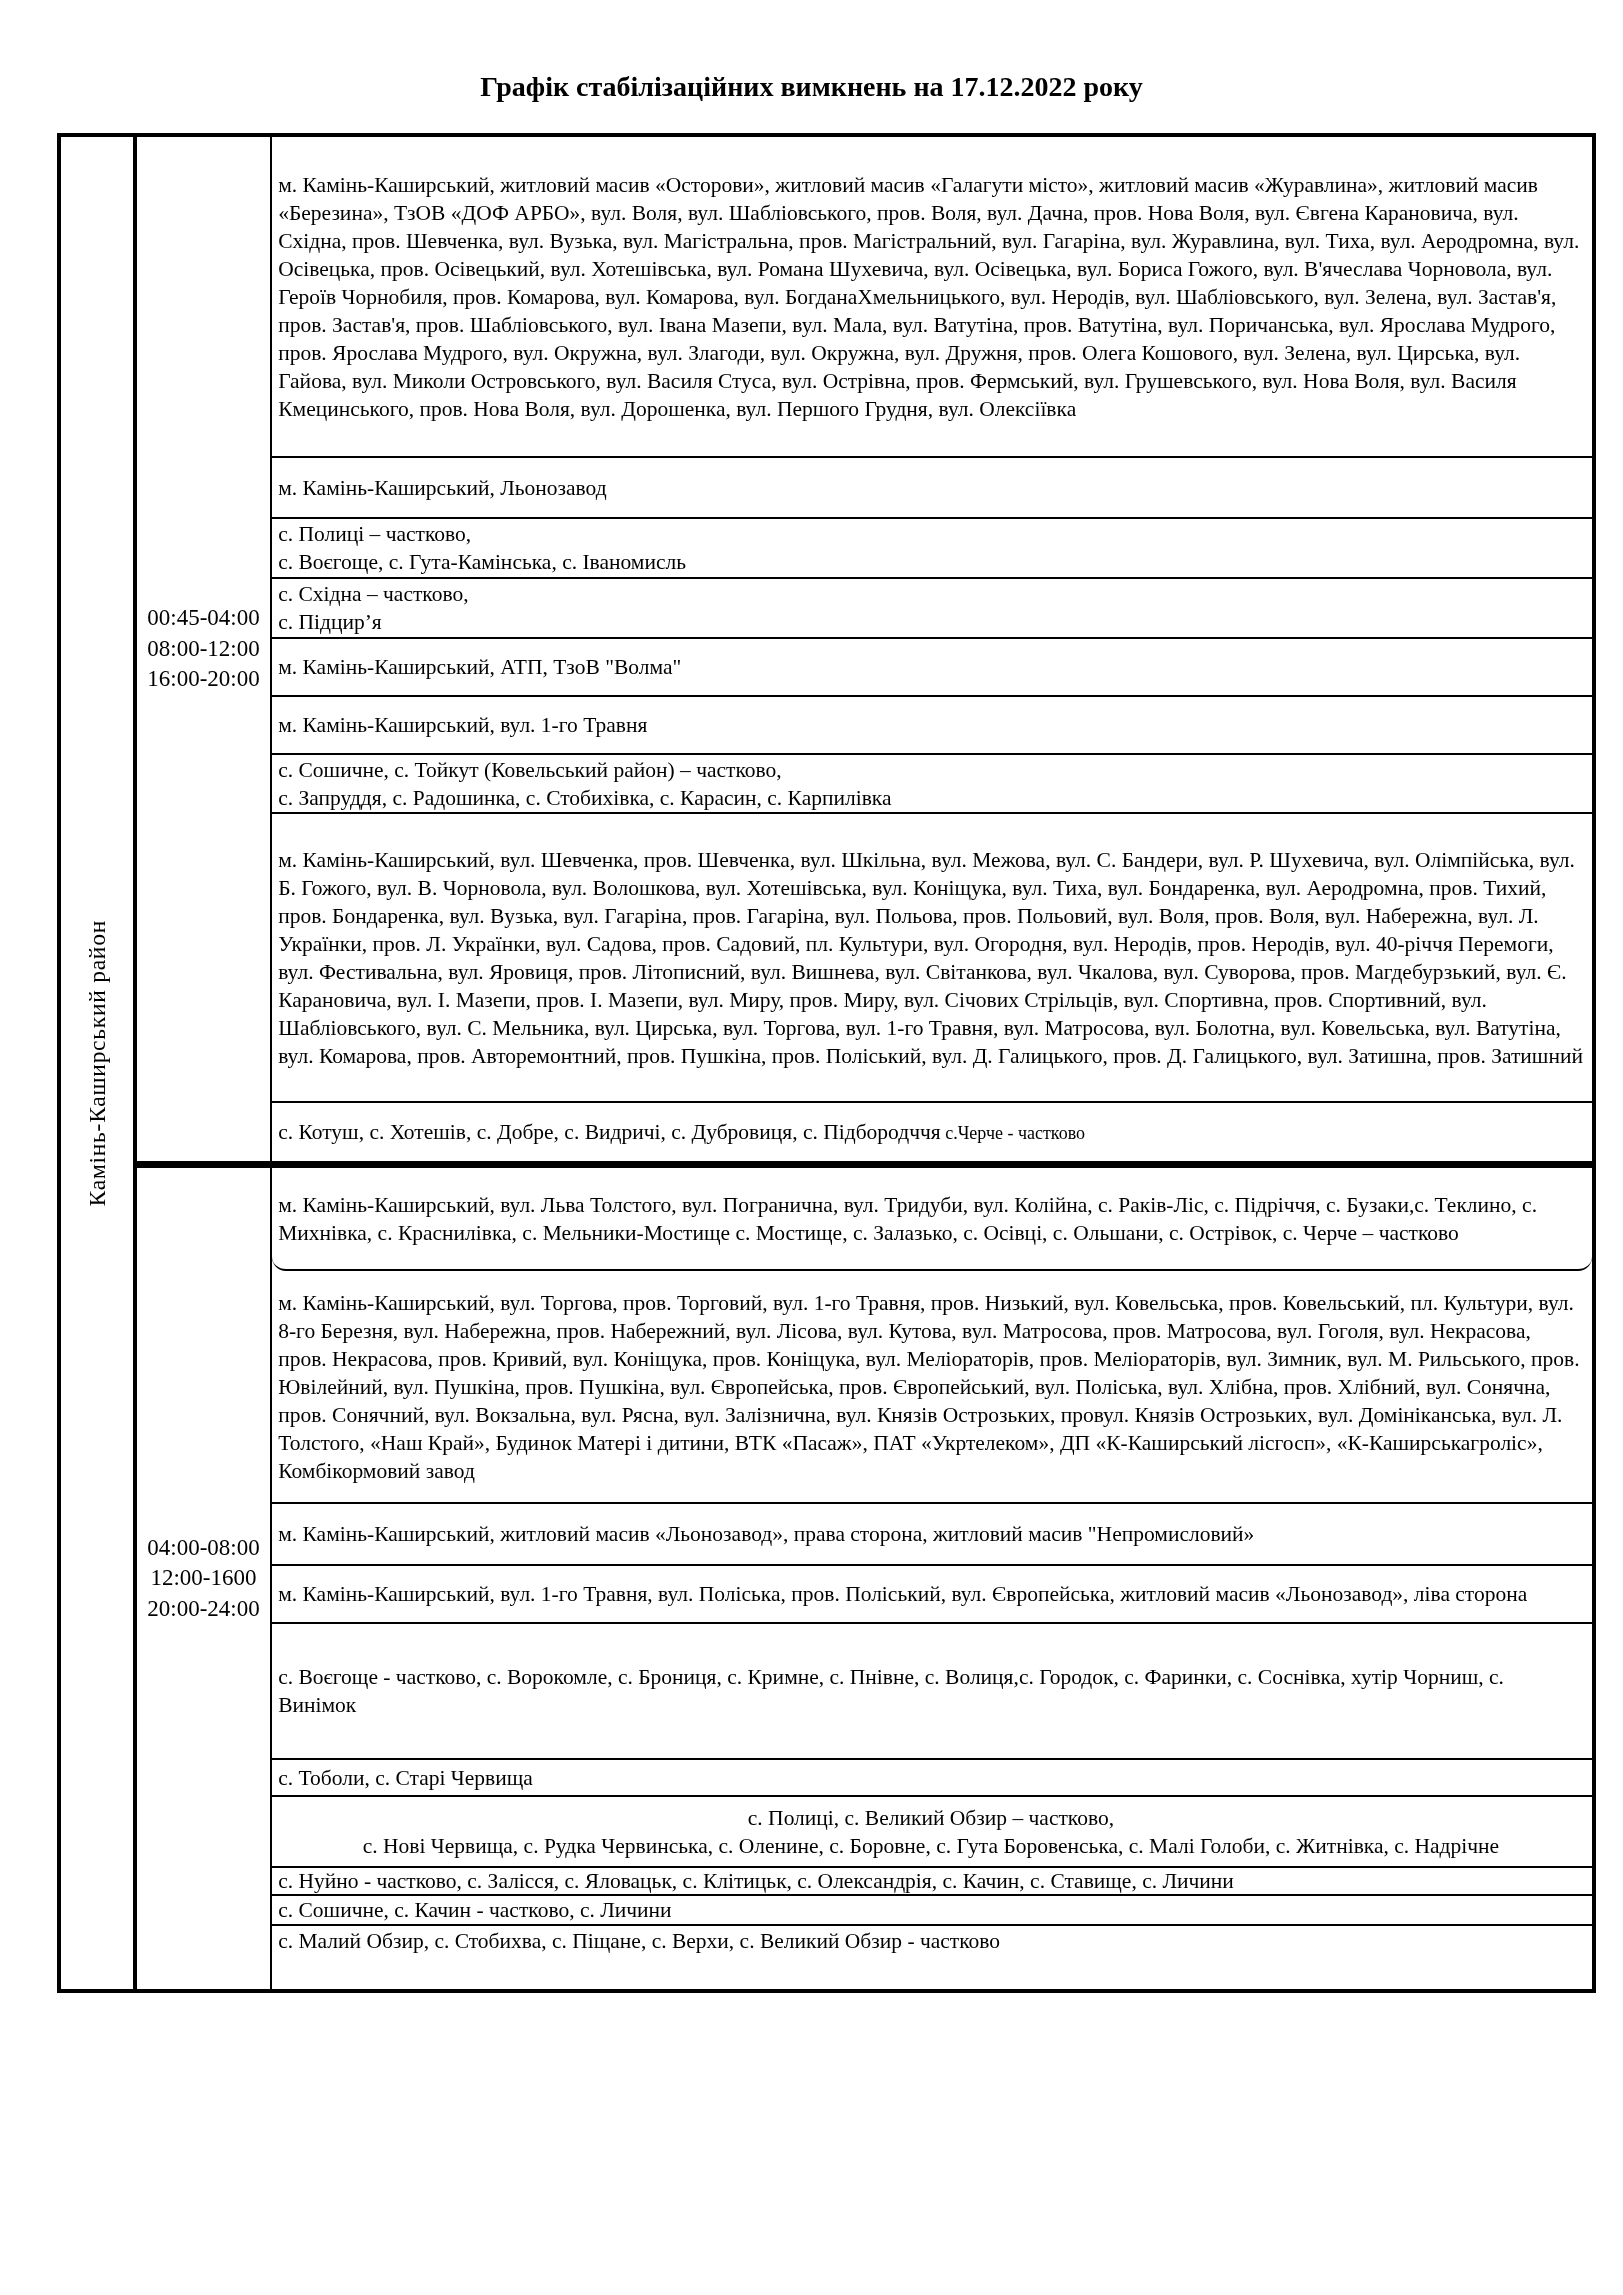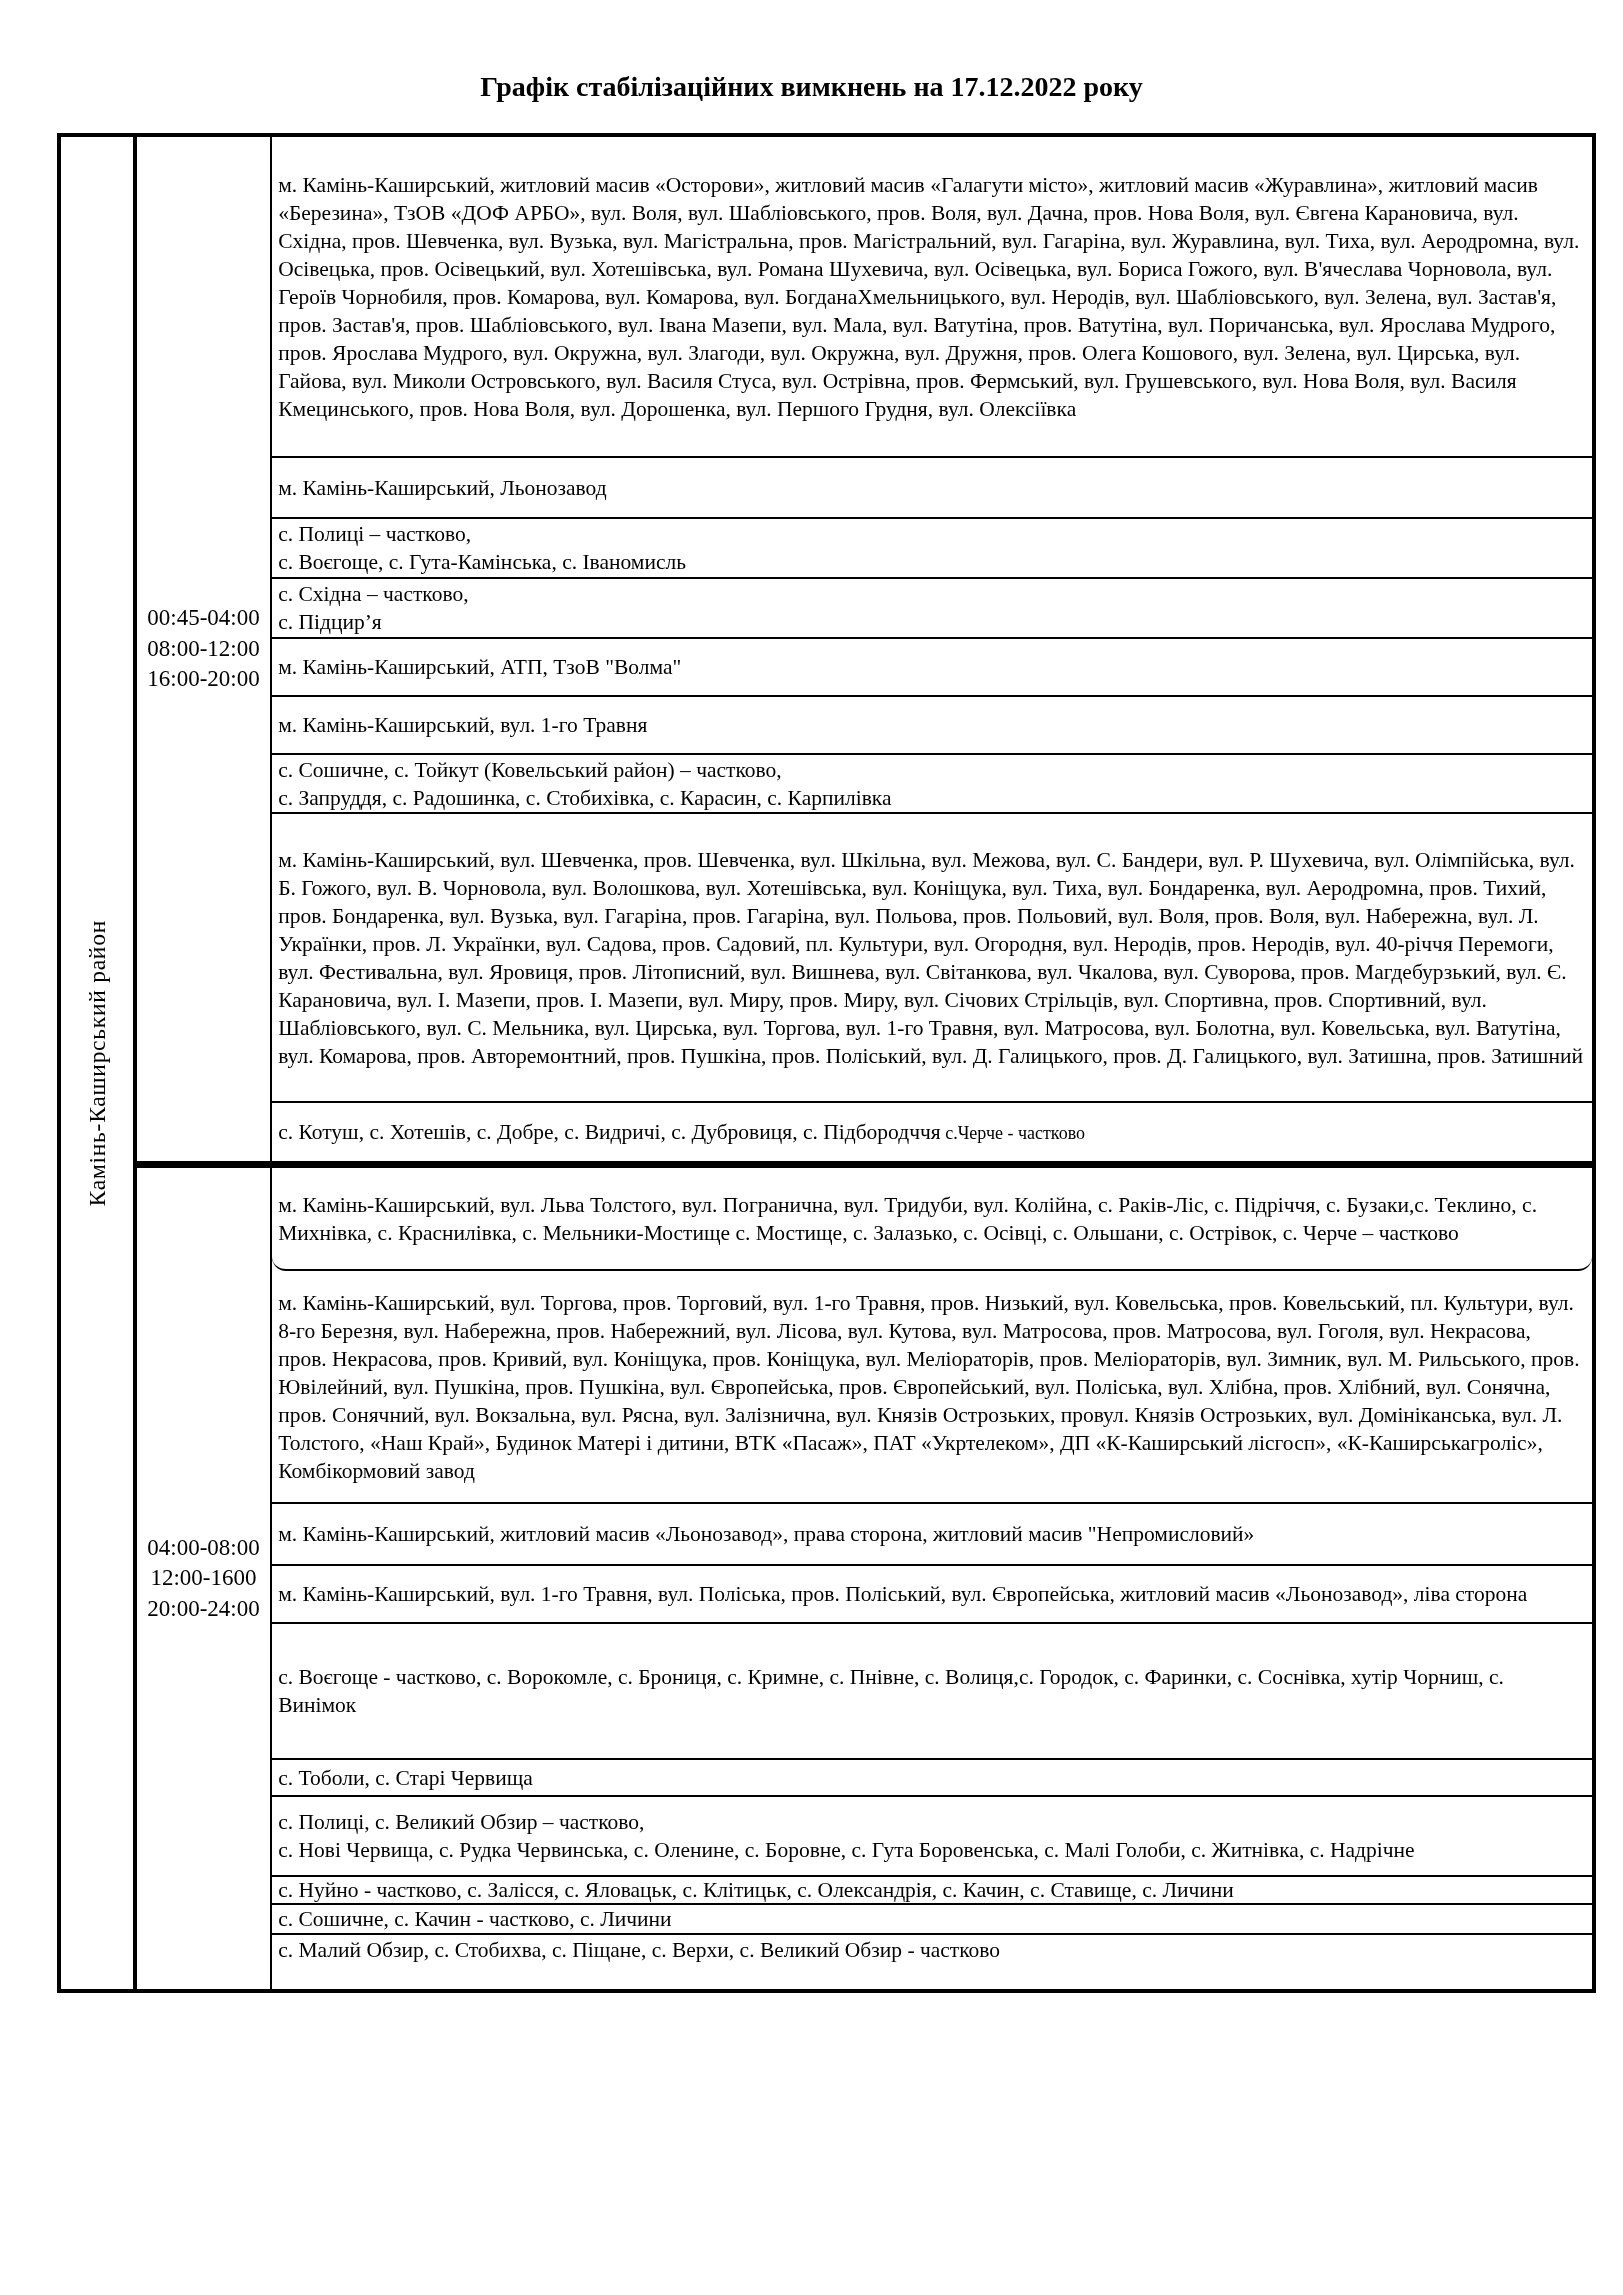--- a/index.html
+++ b/index.html
@@ -133,21 +133,21 @@
             <div>12:00-1600</div>
             <div>20:00-24:00</div>
           </div>
           <div class="rows">
             <div class="row" style="height: 103px; border-radius: 14px;"><div><span>м. Камінь-Каширський, вул. Льва Толстого, вул. Погранична, вул. Тридуби, вул. Колійна, с. Раків-Ліс, с. Підріччя, с. Бузаки,с. Теклино, с. Михнівка, с. Краснилівка, с. Мельники-Мостище с. Мостище, с. Залазько, с. Осівці, с. Ольшани, с. Острівок, с. Черче – частково</span></div></div>
             <div class="row" style="height: 233px;"><div><span>м. Камінь-Каширський, вул. Торгова, пров. Торговий, вул. 1-го Травня, пров. Низький, вул. Ковельська, пров. Ковельський, пл. Культури, вул. 8-го Березня, вул. Набережна, пров. Набережний, вул. Лісова, вул. Кутова, вул. Матросова, пров. Матросова, вул. Гоголя, вул. Некрасова, пров. Некрасова, пров. Кривий,  вул. Коніщука,  пров. Коніщука, вул. Меліораторів, пров. Меліораторів, вул. Зимник, вул. М. Рильського, пров. Ювілейний, вул. Пушкіна, пров. Пушкіна, вул. Європейська, пров. Європейський, вул. Поліська, вул. Хлібна, пров. Хлібний, вул. Сонячна, пров. Сонячний, вул. Вокзальна, вул. Рясна, вул. Залізнична, вул. Князів Острозьких, провул. Князів Острозьких, вул. Домініканська, вул. Л. Толстого, «Наш Край», Будинок Матері і дитини, ВТК «Пасаж», ПАТ «Укртелеком», ДП «К-Каширський лісгосп», «К-Каширськагроліс», Комбікормовий завод</span></div></div>
             <div class="row" style="height: 62px;"><div><span>м. Камінь-Каширський, житловий масив «Льонозавод», права сторона, житловий масив "Непромисловий»</span></div></div>
             <div class="row" style="height: 58px;"><div><span>м. Камінь-Каширський, вул. 1-го Травня, вул. Поліська, пров. Поліський, вул.  Європейська, житловий масив «Льонозавод», ліва сторона</span></div></div>
             <div class="row" style="height: 136px;"><div><span>с. Воєгоще - частково, с. Ворокомле, с. Брониця, с. Кримне, с. Пнівне, с. Волиця,с. Городок, с. Фаринки, с. Соснівка, хутір Чорниш, с. Винімок</span></div></div>
             <div class="row" style="height: 37px;"><div><span>с. Тоболи, с. Старі Червища</span></div></div>
-            <div class="row" style="height: 80px;"><div><span>с. Полиці, с. Великий Обзир – частково,
+            <div class="row" style="height: 71px; text-align: center;"><div><span>с. Полиці, с. Великий Обзир – частково,
 с. Нові Червища, с. Рудка Червинська, с. Оленине, с. Боровне, с. Гута Боровенська, с. Малі Голоби, с. Житнівка, с. Надрічне</span></div></div>
             <div class="row" style="height: 28px;"><div><span>с. Нуйно - частково, с. Залісся, с. Яловацьк, с. Клітицьк, с. Олександрія, с. Качин, с. Ставище, с. Личини</span></div></div>
             <div class="row" style="height: 30px;"><div><span>с. Сошичне, с. Качин - частково, с. Личини</span></div></div>
             <div class="row" style="height: 29px;"><div><span>с. Малий Обзир, с. Стобихва, с. Піщане, с. Верхи,  с. Великий Обзир - частково</span></div></div>
           </div>
         </div>
       </div>
   </div>
 </div>
 

